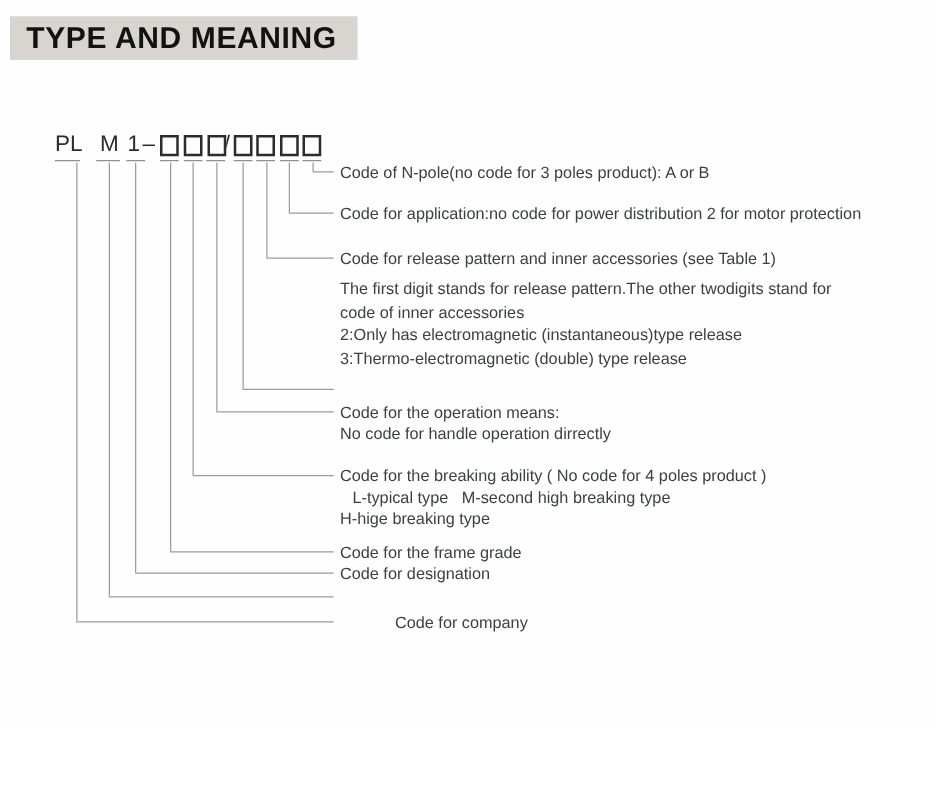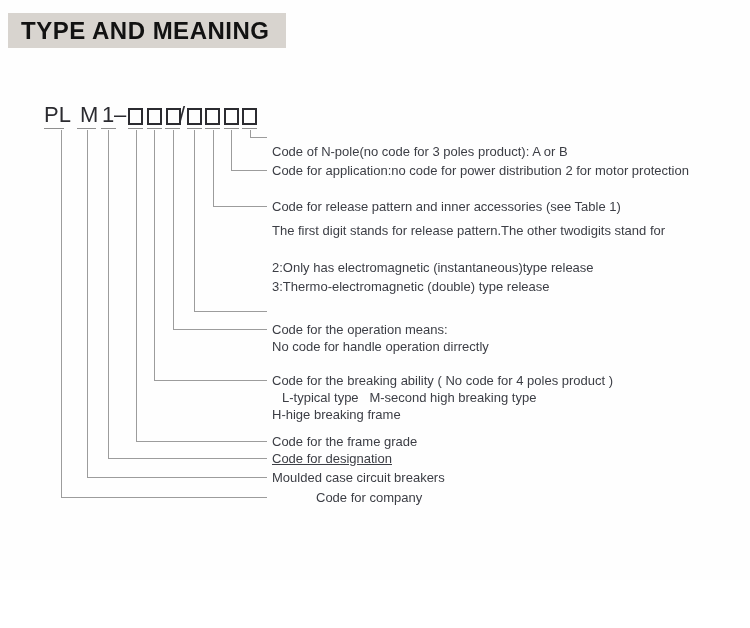--- a/index.html
+++ b/index.html
@@ -9,21 +9,21 @@
   }
   
   #hdr{
     position:absolute;left:8px;top:13px;width:278px;height:35px;
     background:#d8d4cf;display:flex;align-items:center;
   }
   #hdr span{
     padding-left:13px;font-size:24px;font-weight:bold;color:#121212;letter-spacing:.5px;
   }
   
-  .glyph{position:absolute;top:103px;font-size:22px;line-height:24px;color:#2b2b30;}
+  .glyph{position:absolute;top:103px;font-size:18px;line-height:24px;color:#2b2b30;}
   .cbox{position:absolute;top:108px;width:11px;height:13px;border:2px solid #2b2b30;background:#fefefe;}
   
   .tick{position:absolute;top:128px;height:1px;background:#8f8f8f;}
   .vline{position:absolute;width:1px;background:#9c9c9c;}
   .hline{position:absolute;height:1px;background:#9c9c9c;}
   
   .ann{
     position:absolute;left:272px;font-size:13px;line-height:15px;color:#3c3e45;white-space:pre;
   }
 </style>
@@ -84,29 +84,29 @@
 
   <div class="vline" style="left:108px;top:130px;height:328px;"></div>
   <div class="hline" style="left:108px;top:458px;width:159px;"></div>
 
   <div class="vline" style="left:87px;top:130px;height:347px;"></div>
   <div class="hline" style="left:87px;top:477px;width:180px;"></div>
 
   <div class="vline" style="left:61px;top:130px;height:367px;"></div>
   <div class="hline" style="left:61px;top:497px;width:206px;"></div>
 
-  <div class="ann" style="top:130px;margin-top:14px;">Code of N-pole(no code for 3 poles product): A or B</div>
+  <div class="ann" style="top:130px;">Code of N-pole(no code for 3 poles product): A or B</div>
   <div class="ann" style="top:163px;">Code for application:no code for power distribution 2 for motor protection</div>
   <div class="ann" style="top:199px;">Code for release pattern and inner accessories (see Table 1)</div>
   <div class="ann" style="top:223px;">The first digit stands for release pattern.The other twodigits stand for</div>
+  <div class="ann" style="top:242px;">code of inner accessories</div>
   <div class="ann" style="top:260px;">2:Only has electromagnetic (instantaneous)type release</div>
   <div class="ann" style="top:279px;">3:Thermo-electromagnetic (double) type release</div>
   <div class="ann" style="top:322px;">Code for the operation means:</div>
   <div class="ann" style="top:339px;">No code for handle operation dirrectly</div>
   <div class="ann" style="top:373px;">Code for the breaking ability ( No code for 4 poles product )</div>
   <div class="ann" style="top:390px;margin-left:10px;">L-typical type   M-second high breaking type</div>
-  <div class="ann" style="top:407px;">H-hige breaking frame</div>
+  <div class="ann" style="top:407px;">H-hige breaking type</div>
   <div class="ann" style="top:434px;text-align:right;">Code for the frame grade</div>
-  <div class="ann" style="top:451px;text-decoration:underline;">Code for designation</div>
-  <div class="ann" style="top:470px;">Moulded case circuit breakers</div>
+  <div class="ann" style="top:451px;">Code for designation</div>
   <div class="ann" style="top:490px;margin-left:44px;">Code for company</div>
 
 </div>
 
 </body></html>

